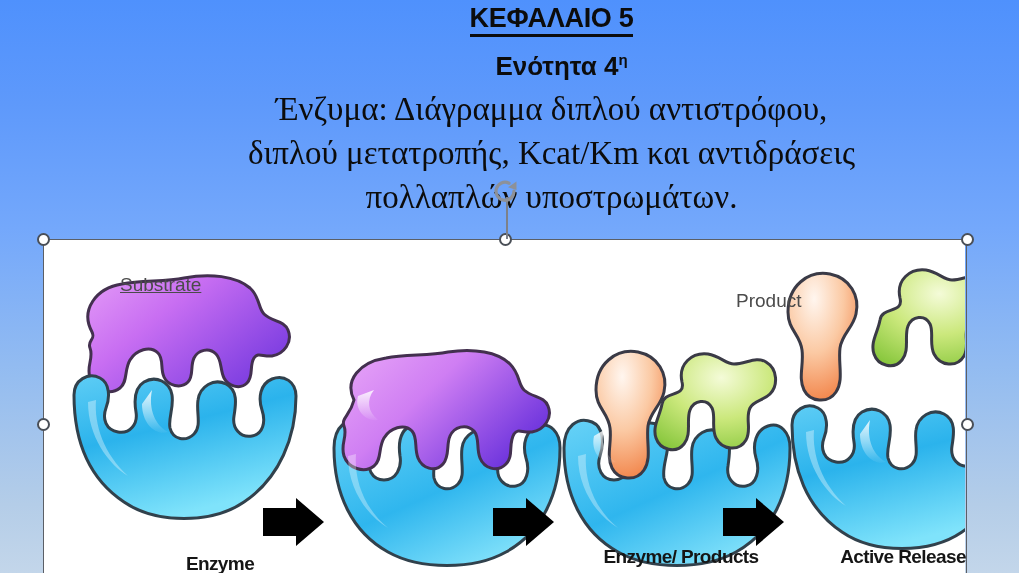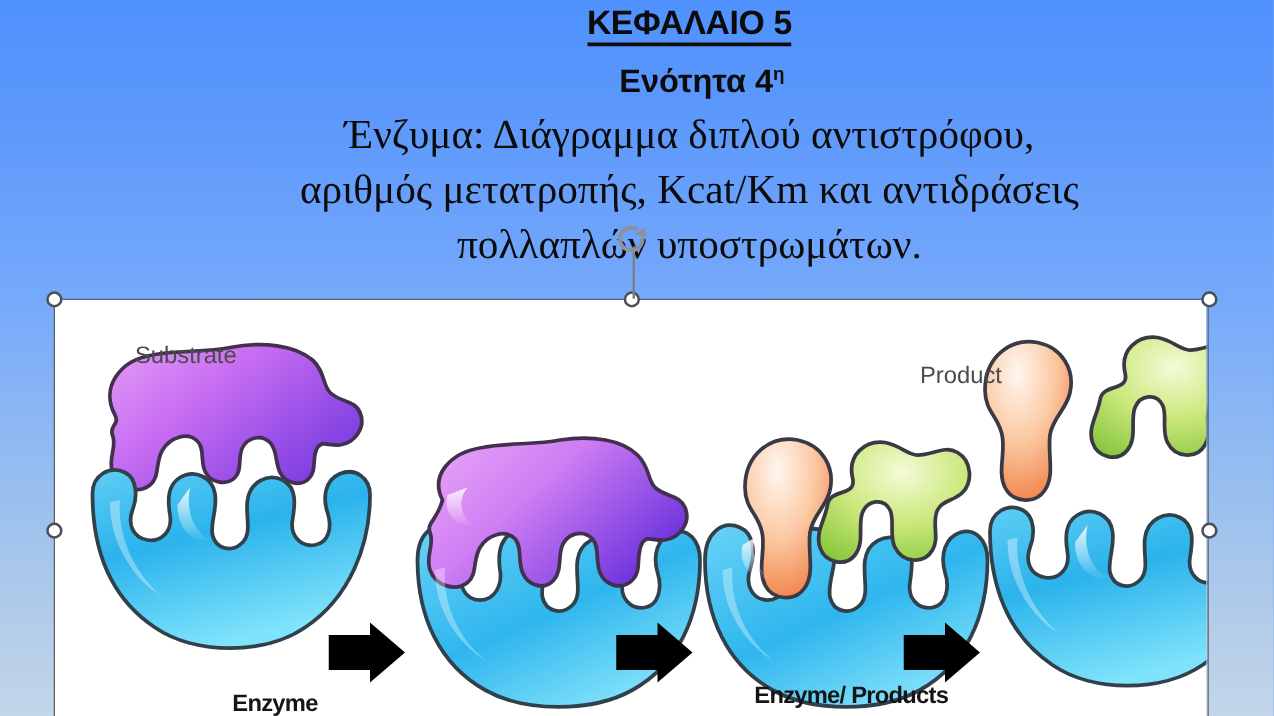--- a/index.html
+++ b/index.html
@@ -83,21 +83,21 @@
 
   <div id="title-block">
     <div class="chapter">
       <span class="underlined">ΚΕΦΑΛΑΙΟ 5</span>
     </div>
     <div class="section">
       <span>Ενότητα 4</span><sup>η</sup>
     </div>
     <div class="maintitle">
       <div>Ένζυμα: Διάγραμμα διπλού αντιστρόφου,</div>
-      <div>αριθμός μετατροπής, Kcat/Km  και αντιδράσεις</div>
+      <div>διπλού μετατροπής, Kcat/Km  και αντιδράσεις</div>
       <div>πολλαπλών υποστρωμάτων.</div>
     </div>
   </div>
 
   <div id="picture-frame">
     <svg id="diagram" viewBox="0 0 922 333">
       <defs>
         <linearGradient id="gEnz" x1="0" y1="0" x2="0.4" y2="1">
           <stop offset="0%" stop-color="#5ecdf5"></stop>
           <stop offset="45%" stop-color="#2bb3ec"></stop>
@@ -222,25 +222,26 @@
              C874,176 888,168 900,174 C912,180 910,194 908,206 C906,218 914,228 926,226
              C937,224 940,212 936,200 C932,188 934,174 946,169 C958,164 970,172 970,186
              C970,226 954,268 918,292 C886,314 830,314 798,292 C762,268 748,228 748,185 Z" fill="url(#gEnz)" stroke="#31414c" stroke-width="3" stroke-linejoin="round"></path>
         <path d="M770,190 C768,215 778,244 802,266 C782,254 762,226 762,192 Z" fill="#ffffff" opacity="0.35"></path>
         <path d="M826,180 C822,200 830,216 842,222 C830,226 816,214 816,194 Z" fill="url(#gShine)"></path>
       </g>
 
       <rect x="921" y="0" width="1" height="333" fill="url(#gStrip)"></rect>
     </svg>
 
-    <div class="free-label" style="left:64px;top:34px;">Substrate</div>
+    <div class="free-label" style="left:76px;top:34px;text-decoration:underline;">Substrate</div>
     <div class="free-label" style="left:692px;top:50px;">Product</div>
 
     <div class="panel-label" style="left:86px;top:313px;width:180px;">Enzyme</div>
     <div class="panel-label" style="left:512px;top:306px;width:250px;">Enzyme/ Products</div>
+    <div class="panel-label" style="left:744px;top:306px;width:230px;">Active Release</div>
   </div>
 
   <div id="selection-border"></div>
 
   <div class="sel-handle" style="left:37px;top:233px;"></div>
   <div class="sel-handle" style="left:499px;top:233px;"></div>
   <div class="sel-handle" style="left:961px;top:233px;"></div>
   <div class="sel-handle" style="left:37px;top:418px;"></div>
   <div class="sel-handle" style="left:961px;top:418px;"></div>
 

